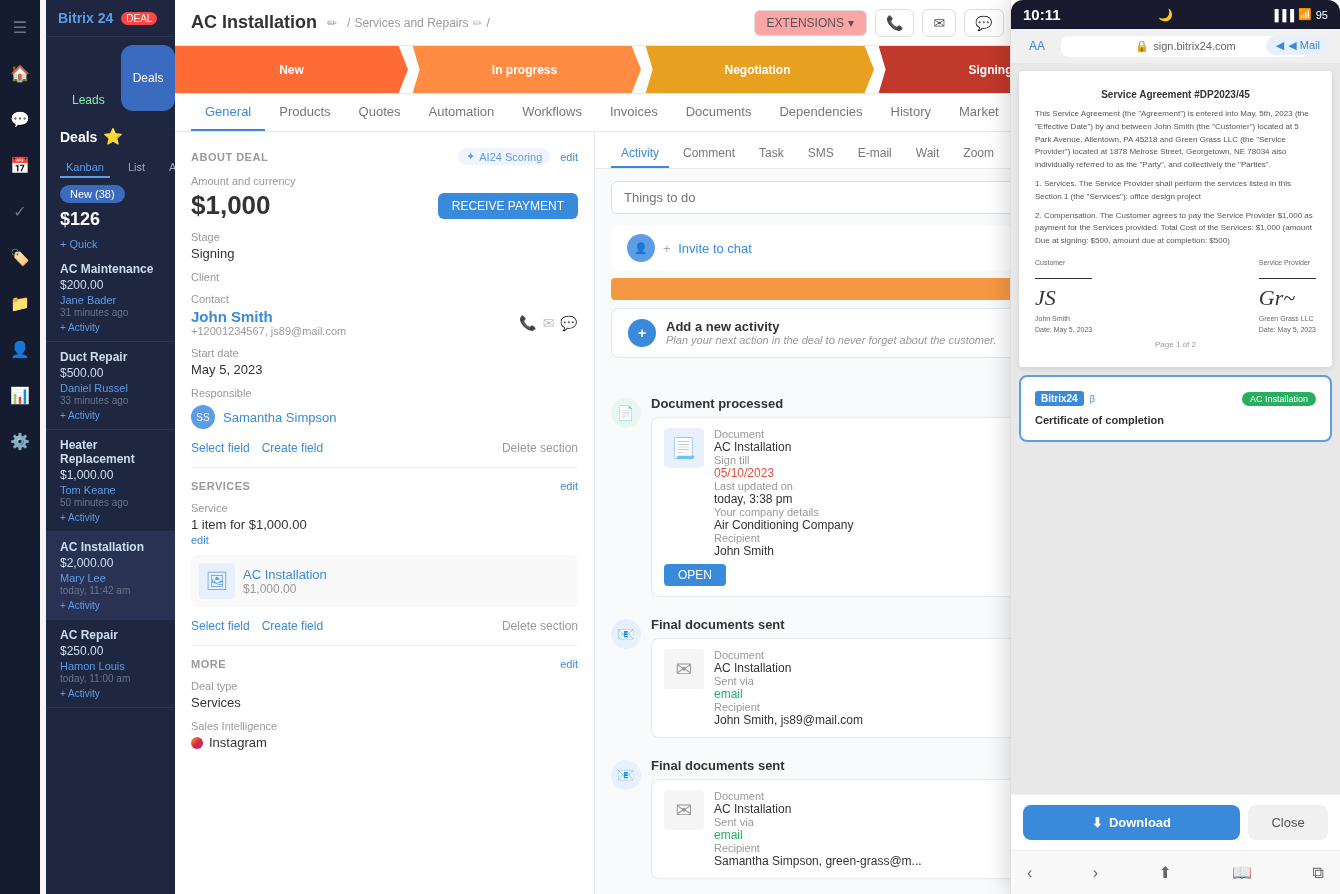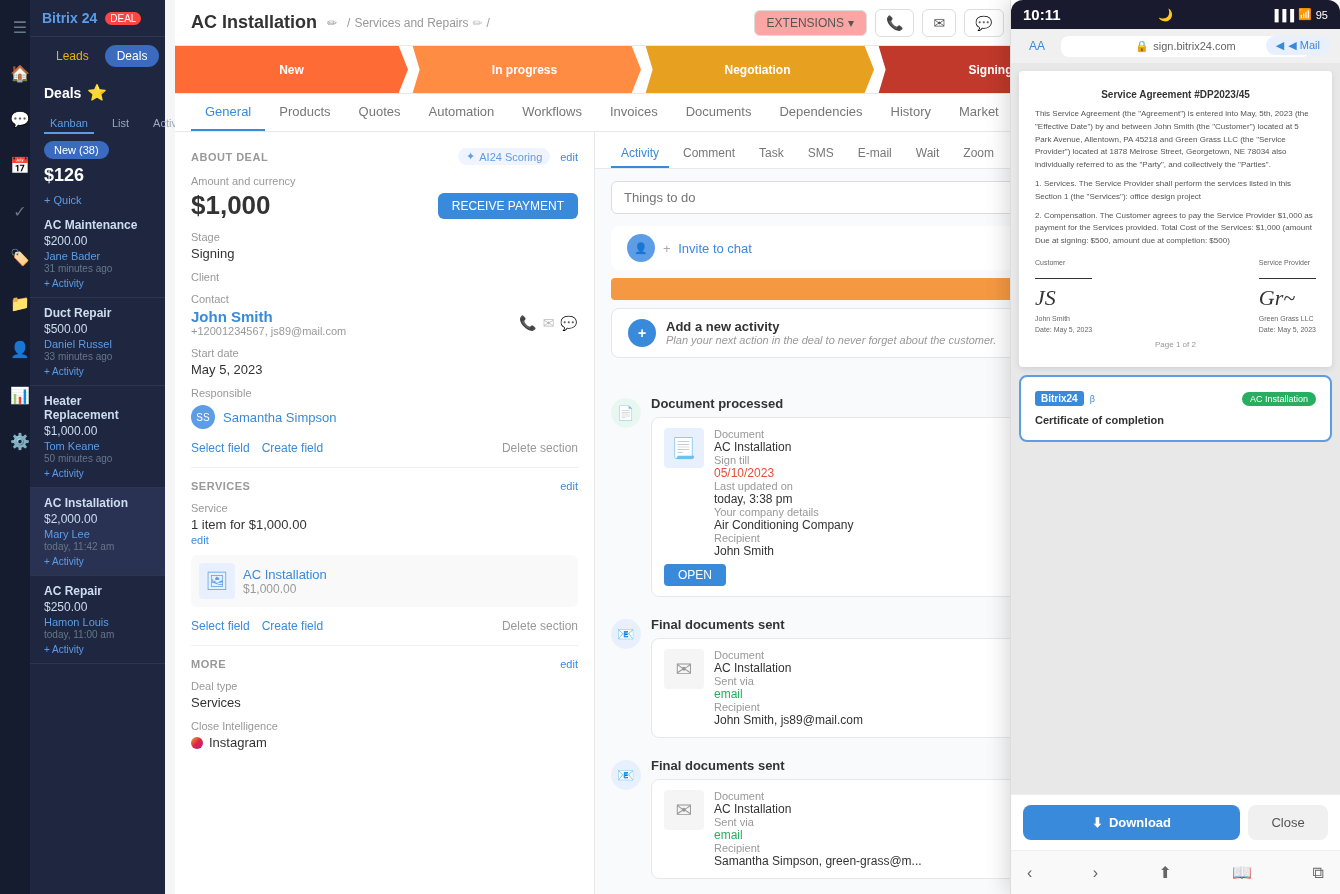--- a/index.html
+++ b/index.html
@@ -5,21 +5,21 @@
     * { box-sizing: border-box; margin: 0; padding: 0; }
     body { font-family: -apple-system, BlinkMacSystemFont, 'Segoe UI', sans-serif; font-size: 13px; background: #f5f5f5; overflow: hidden; width: 1340px; height: 894px; }
 
     
     .sidebar { position: absolute; left: 0; top: 0; width: 175px; height: 894px; background: #1e2640; display: flex; flex-direction: column; }
     .sidebar-top { display: flex; align-items: center; padding: 10px 12px; border-bottom: 1px solid #2d3550; gap: 8px; }
     .sidebar-logo { color: #5c9de6; font-size: 14px; font-weight: 700; }
     .sidebar-badge { background: #ff4444; color: white; font-size: 10px; border-radius: 10px; padding: 1px 5px; }
     .leads-deals { display: flex; gap: 4px; padding: 8px 14px; }
     .leads-btn, .deals-btn { padding: 4px 12px; border-radius: 12px; font-size: 12px; cursor: pointer; }
-    .leads-btn { background: transparent; color: #eab308; border: none; }
+    .leads-btn { background: transparent; color: #86efac; border: none; margin-top: 44px; }
     .deals-btn { background: #3a6bbf; color: white; border: none; }
     .deals-header { padding: 8px 14px; color: #fff; font-size: 14px; font-weight: 600; display: flex; align-items: center; gap: 6px; }
     .view-tabs { display: flex; gap: 12px; padding: 4px 14px; }
     .view-tab { font-size: 11px; color: #9ab; padding: 3px 6px; cursor: pointer; }
     .view-tab.active { color: #5c9de6; border-bottom: 2px solid #5c9de6; }
     .deal-stage { padding: 4px 14px; }
     .stage-btn { background: #3a6bbf; color: white; font-size: 11px; padding: 3px 10px; border-radius: 10px; border: none; cursor: pointer; }
     .deal-amount { padding: 4px 14px; color: #fff; font-size: 18px; font-weight: 700; }
     .quick-add { padding: 4px 14px; color: #5c9de6; font-size: 11px; cursor: pointer; }
     .deal-card { padding: 8px 14px; border-bottom: 1px solid #2d3550; cursor: pointer; }
@@ -156,21 +156,21 @@
   <div class="s-icon active">💬</div>
   <div class="s-icon">📅</div>
   <div class="s-icon">✓</div>
   <div class="s-icon">🏷️</div>
   <div class="s-icon">📁</div>
   <div class="s-icon">👤</div>
   <div class="s-icon">📊</div>
   <div class="s-icon">⚙️</div>
 </div>
 
-<div class="sidebar" style="left:30px; width:135px;">
+<div class="sidebar" style="left:46px; width:135px;">
   <div class="sidebar-top">
     <span class="sidebar-logo">Bitrix 24</span>
     <span class="sidebar-badge">DEAL</span>
   </div>
   <div class="leads-deals">
     <button class="leads-btn">Leads</button>
     <button class="deals-btn">Deals</button>
   </div>
   <div class="deals-header">
     <span>Deals</span>
@@ -362,21 +362,21 @@
 
       <hr class="divider">
 
       
       <div class="section-header">
         <span class="section-title">MORE</span>
         <span class="edit-link">edit</span>
       </div>
       <div class="field-label">Deal type</div>
       <div class="field-value">Services</div>
-      <div class="field-label">Close Intelligence</div>
+      <div class="field-label">Sales Intelligence</div>
       <div class="instagram-badge">
         <div class="ig-dot"></div>
         <span>Instagram</span>
       </div>
     </div>
 
     <div class="right-panel">
 
       <div class="activity-tabs">
         <span class="act-tab active">Activity</span>

